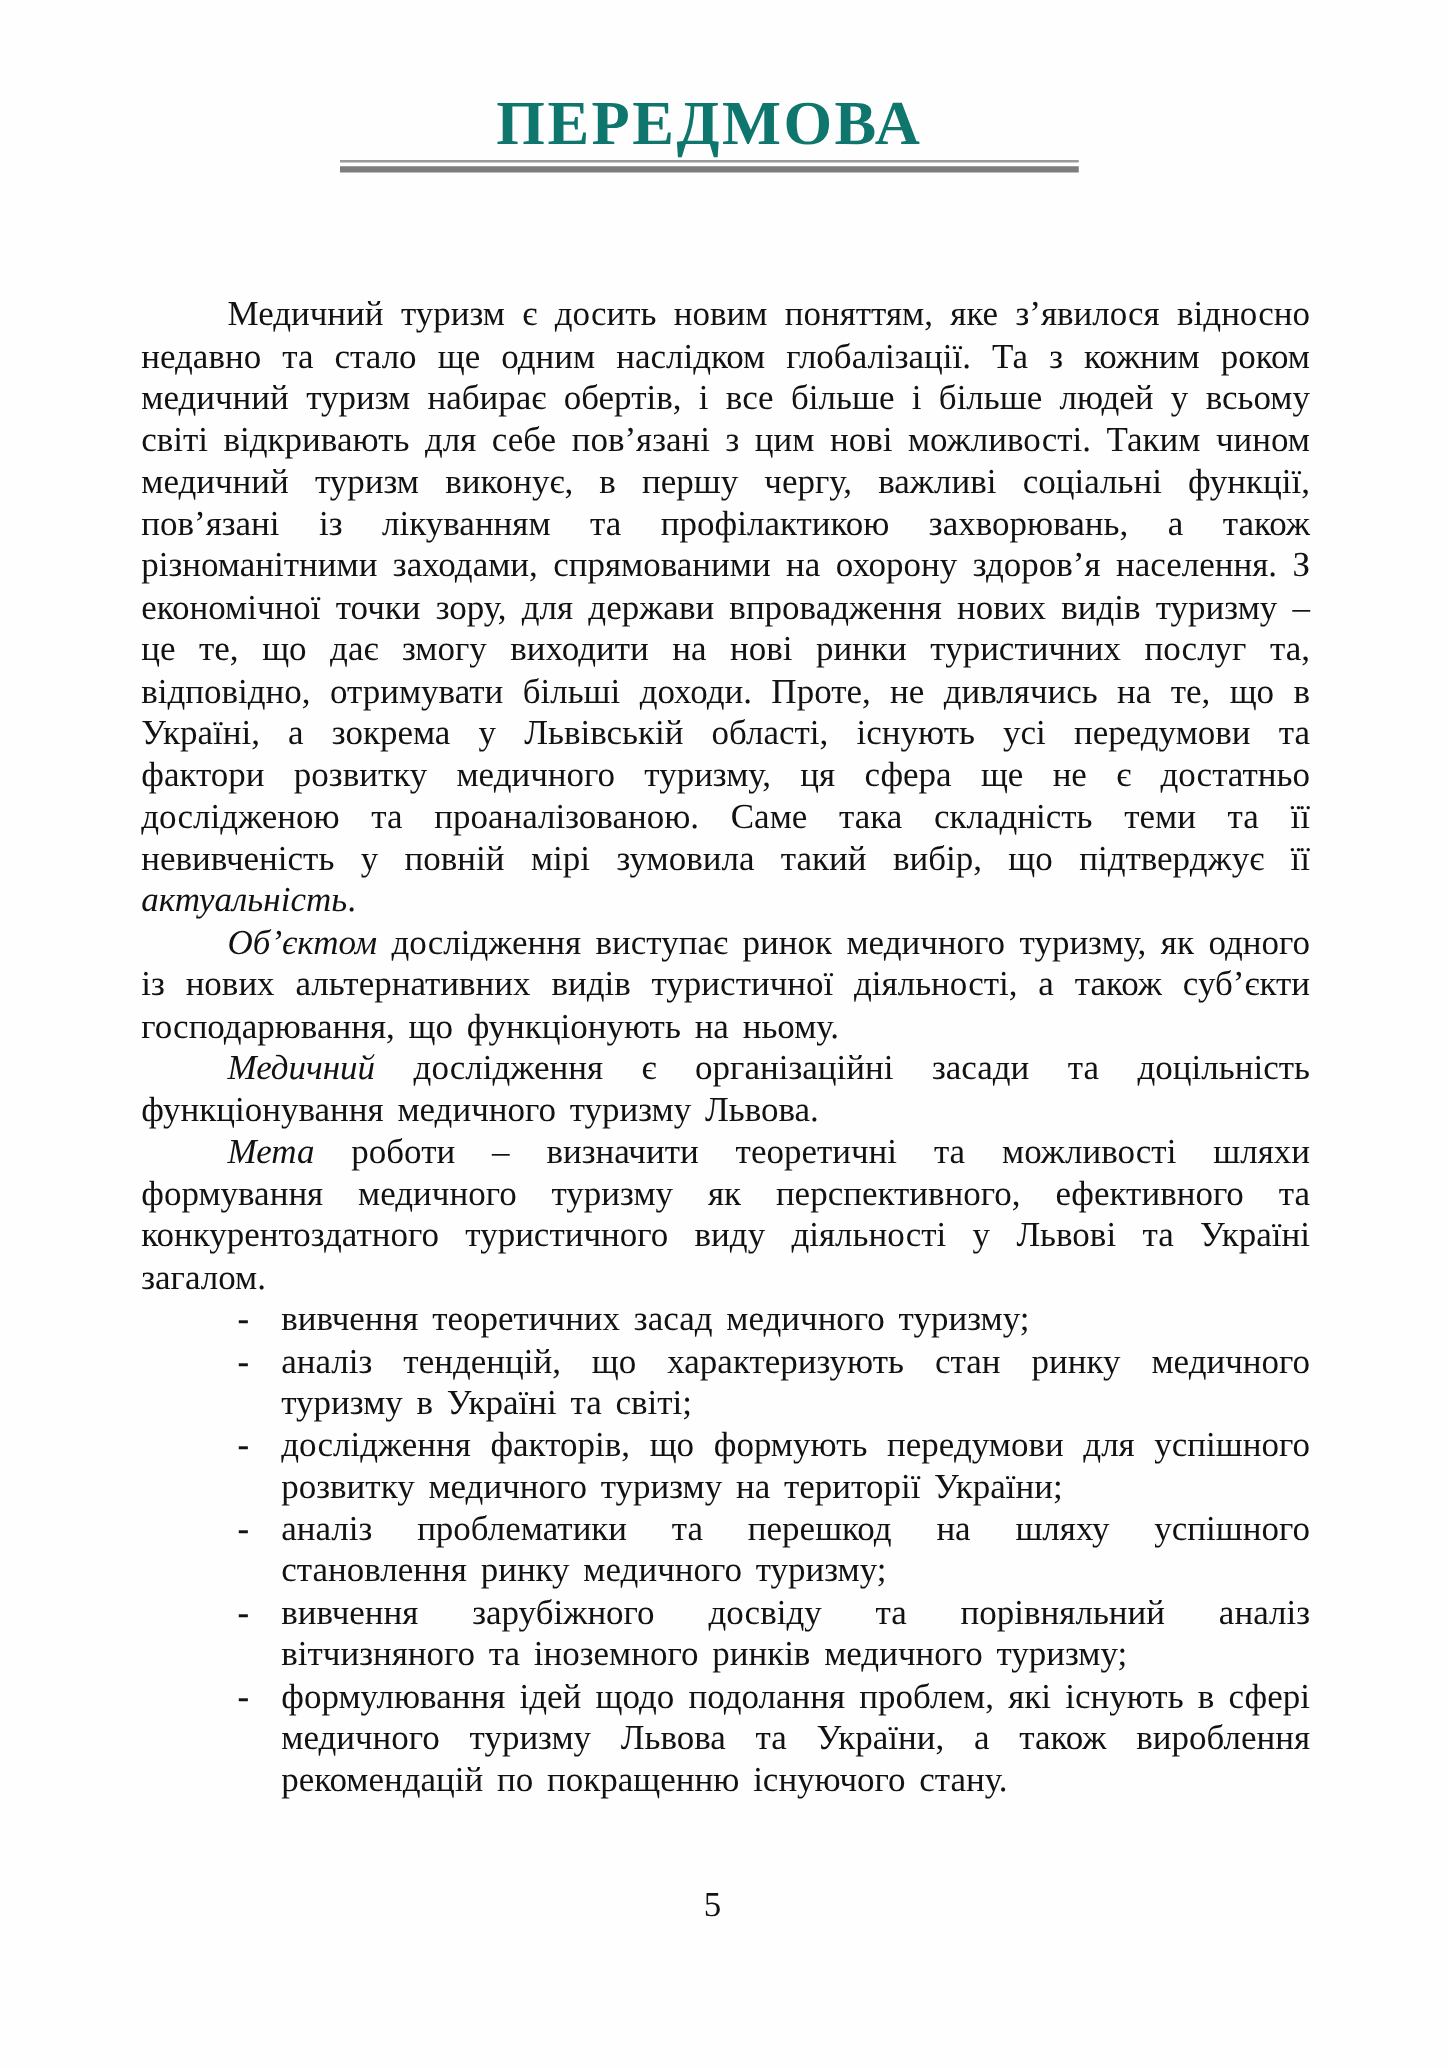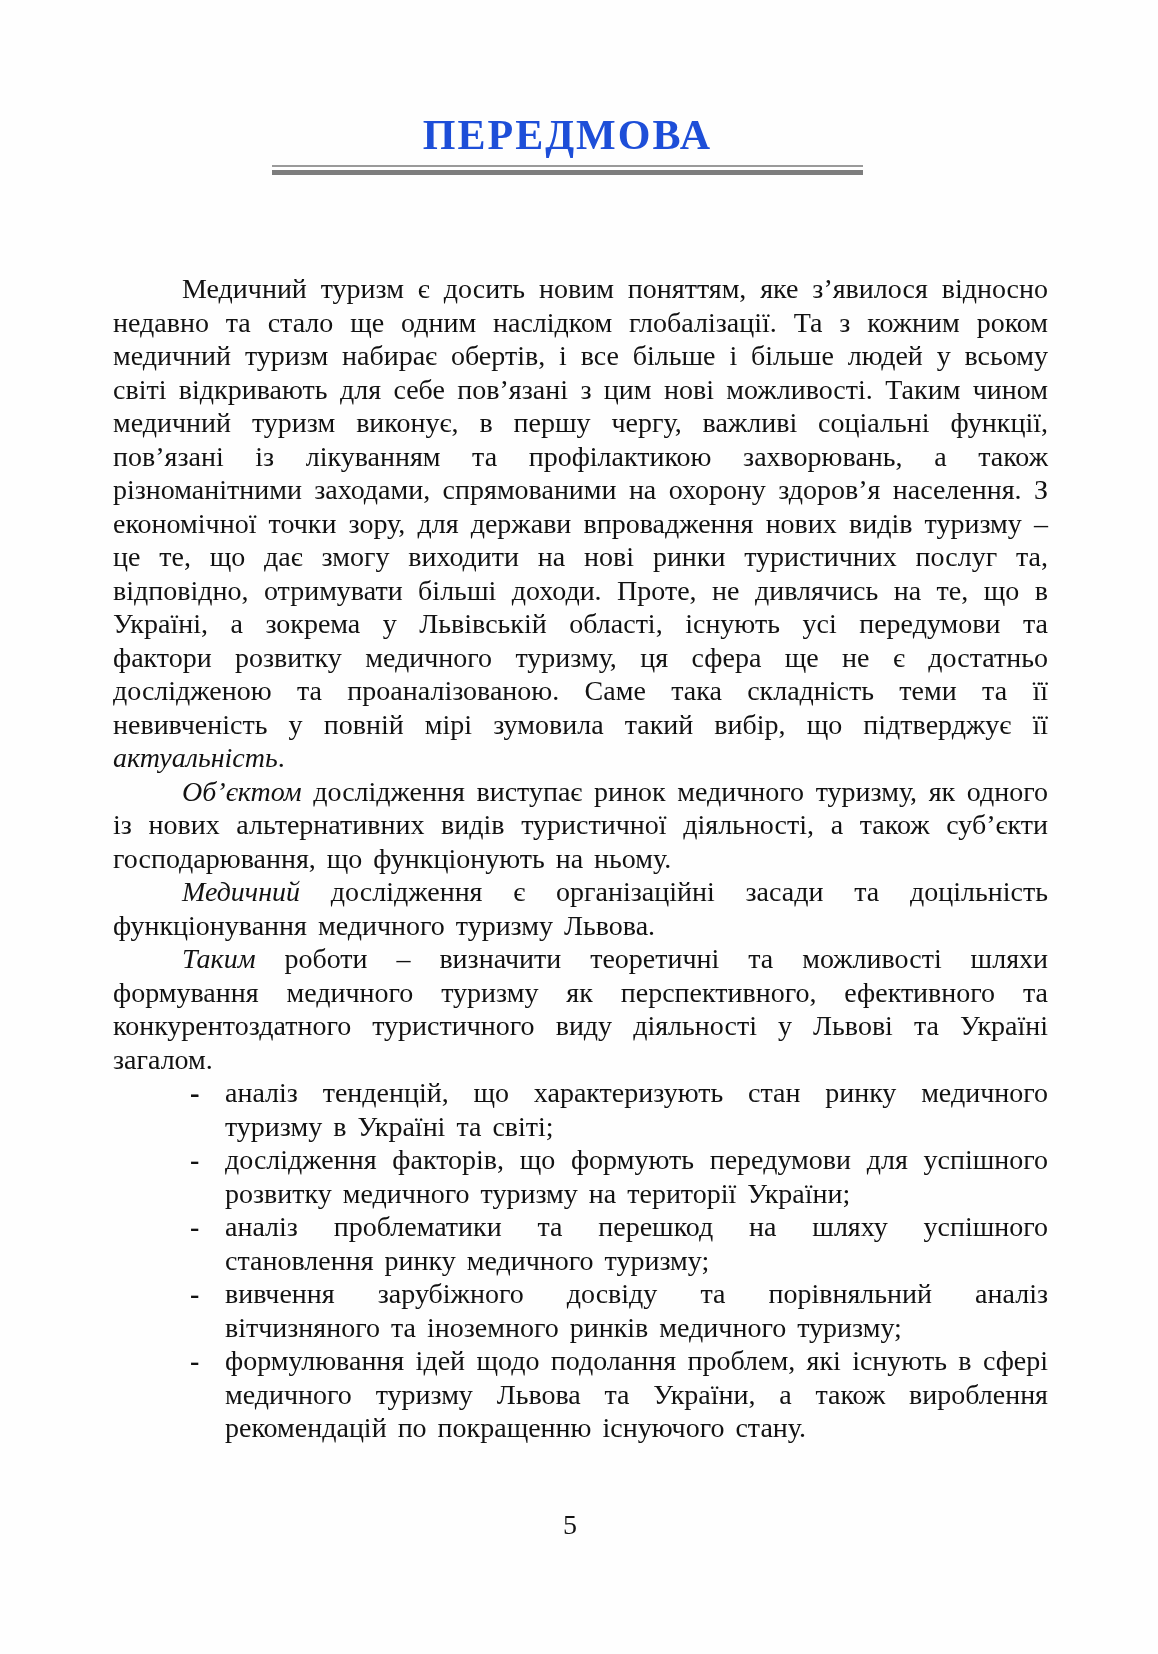--- a/index.html
+++ b/index.html
@@ -11,27 +11,27 @@
     color: #121212;
     font-family: "Liberation Serif", "DejaVu Serif", serif;
     overflow: hidden;
   }
   .titleblock {
     margin-left: 272px;
     width: 591px;
   }
   h1.doc-title {
     margin: 0;
-    padding-top: 112px;
-    font-size: 42px;
+    padding-top: 75px;
+    font-size: 50px;
     line-height: 46px;
     font-weight: bold;
     text-align: center;
     letter-spacing: 2px;
-    color: #1d4ed8;
+    color: #0f766e;
     white-space: nowrap;
   }
   .rule {
     margin-top: 7px;
     height: 3px;                 
     border-top: 2px solid #9a9a9a;
     border-bottom: 5px solid #7d7d7d;
     background: #ffffff;
   }
   main.bodytext {
@@ -72,22 +72,22 @@
 
   <header class="titleblock">
     <h1 class="doc-title">ПЕРЕДМОВА</h1>
     <div class="rule"></div>
   </header>
 
   <main class="bodytext" id="body-root">
       <p class="para"><span>Медичний туризм є досить новим поняттям, яке з’явилося відносно недавно та стало ще одним наслідком глобалізації. Та з кожним роком медичний туризм набирає обертів, і все більше і більше людей у всьому світі відкривають для себе пов’язані з цим нові можливості. Таким чином медичний туризм виконує, в першу чергу, важливі соціальні функції, пов’язані із лікуванням та профілактикою захворювань, а також різноманітними заходами, спрямованими на охорону здоров’я населення. З економічної точки зору, для держави впровадження нових видів туризму – це те, що дає змогу виходити на нові ринки туристичних послуг та, відповідно, отримувати більші доходи. Проте, не дивлячись на те, що в Україні, а зокрема у Львівській області, існують усі передумови та фактори розвитку медичного туризму, ця сфера ще не є достатньо дослідженою та проаналізованою. Саме така складність теми та її невивченість у повній мірі зумовила такий вибір, що підтверджує її </span><span class="it">актуальність</span><span>.</span></p>
       <p class="para"><span class="it">Об’єктом</span><span> дослідження виступає ринок медичного туризму, як одного із нових альтернативних видів туристичної діяльності, а також суб’єкти господарювання, що функціонують на ньому.</span></p>
       <p class="para"><span class="it">Медичний</span><span> дослідження є організаційні засади та доцільність функціонування медичного туризму Львова.</span></p>
-      <p class="para"><span class="it">Таким</span><span> роботи – визначити теоретичні та можливості шляхи формування  медичного туризму як перспективного, ефективного та конкурентоздатного туристичного виду діяльності у Львові та Україні загалом.</span></p>
-      <div class="task"><span class="dash">-</span></div>
+      <p class="para"><span class="it">Мета</span><span> роботи – визначити теоретичні та можливості шляхи формування  медичного туризму як перспективного, ефективного та конкурентоздатного туристичного виду діяльності у Львові та Україні загалом.</span></p>
+      <div class="task"><span class="dash">-</span><span>вивчення теоретичних засад медичного туризму;</span></div>
       <div class="task"><span class="dash">-</span><span>аналіз тенденцій, що характеризують стан ринку медичного туризму в Україні та світі;</span></div>
       <div class="task"><span class="dash">-</span><span>дослідження факторів, що формують передумови для успішного розвитку медичного туризму на території України;</span></div>
       <div class="task"><span class="dash">-</span><span>аналіз проблематики та перешкод на шляху успішного становлення ринку медичного туризму;</span></div>
       <div class="task"><span class="dash">-</span><span>вивчення зарубіжного досвіду та порівняльний аналіз вітчизняного та іноземного ринків медичного туризму;</span></div>
       <div class="task"><span class="dash">-</span><span>формулювання ідей щодо подолання проблем, які існують в сфері медичного туризму Львова та України, а також вироблення рекомендацій по покращенню існуючого стану.</span></div>
     </main>
 
   <footer class="pageno-row">
     <span class="pageno">5</span>
   </footer>

